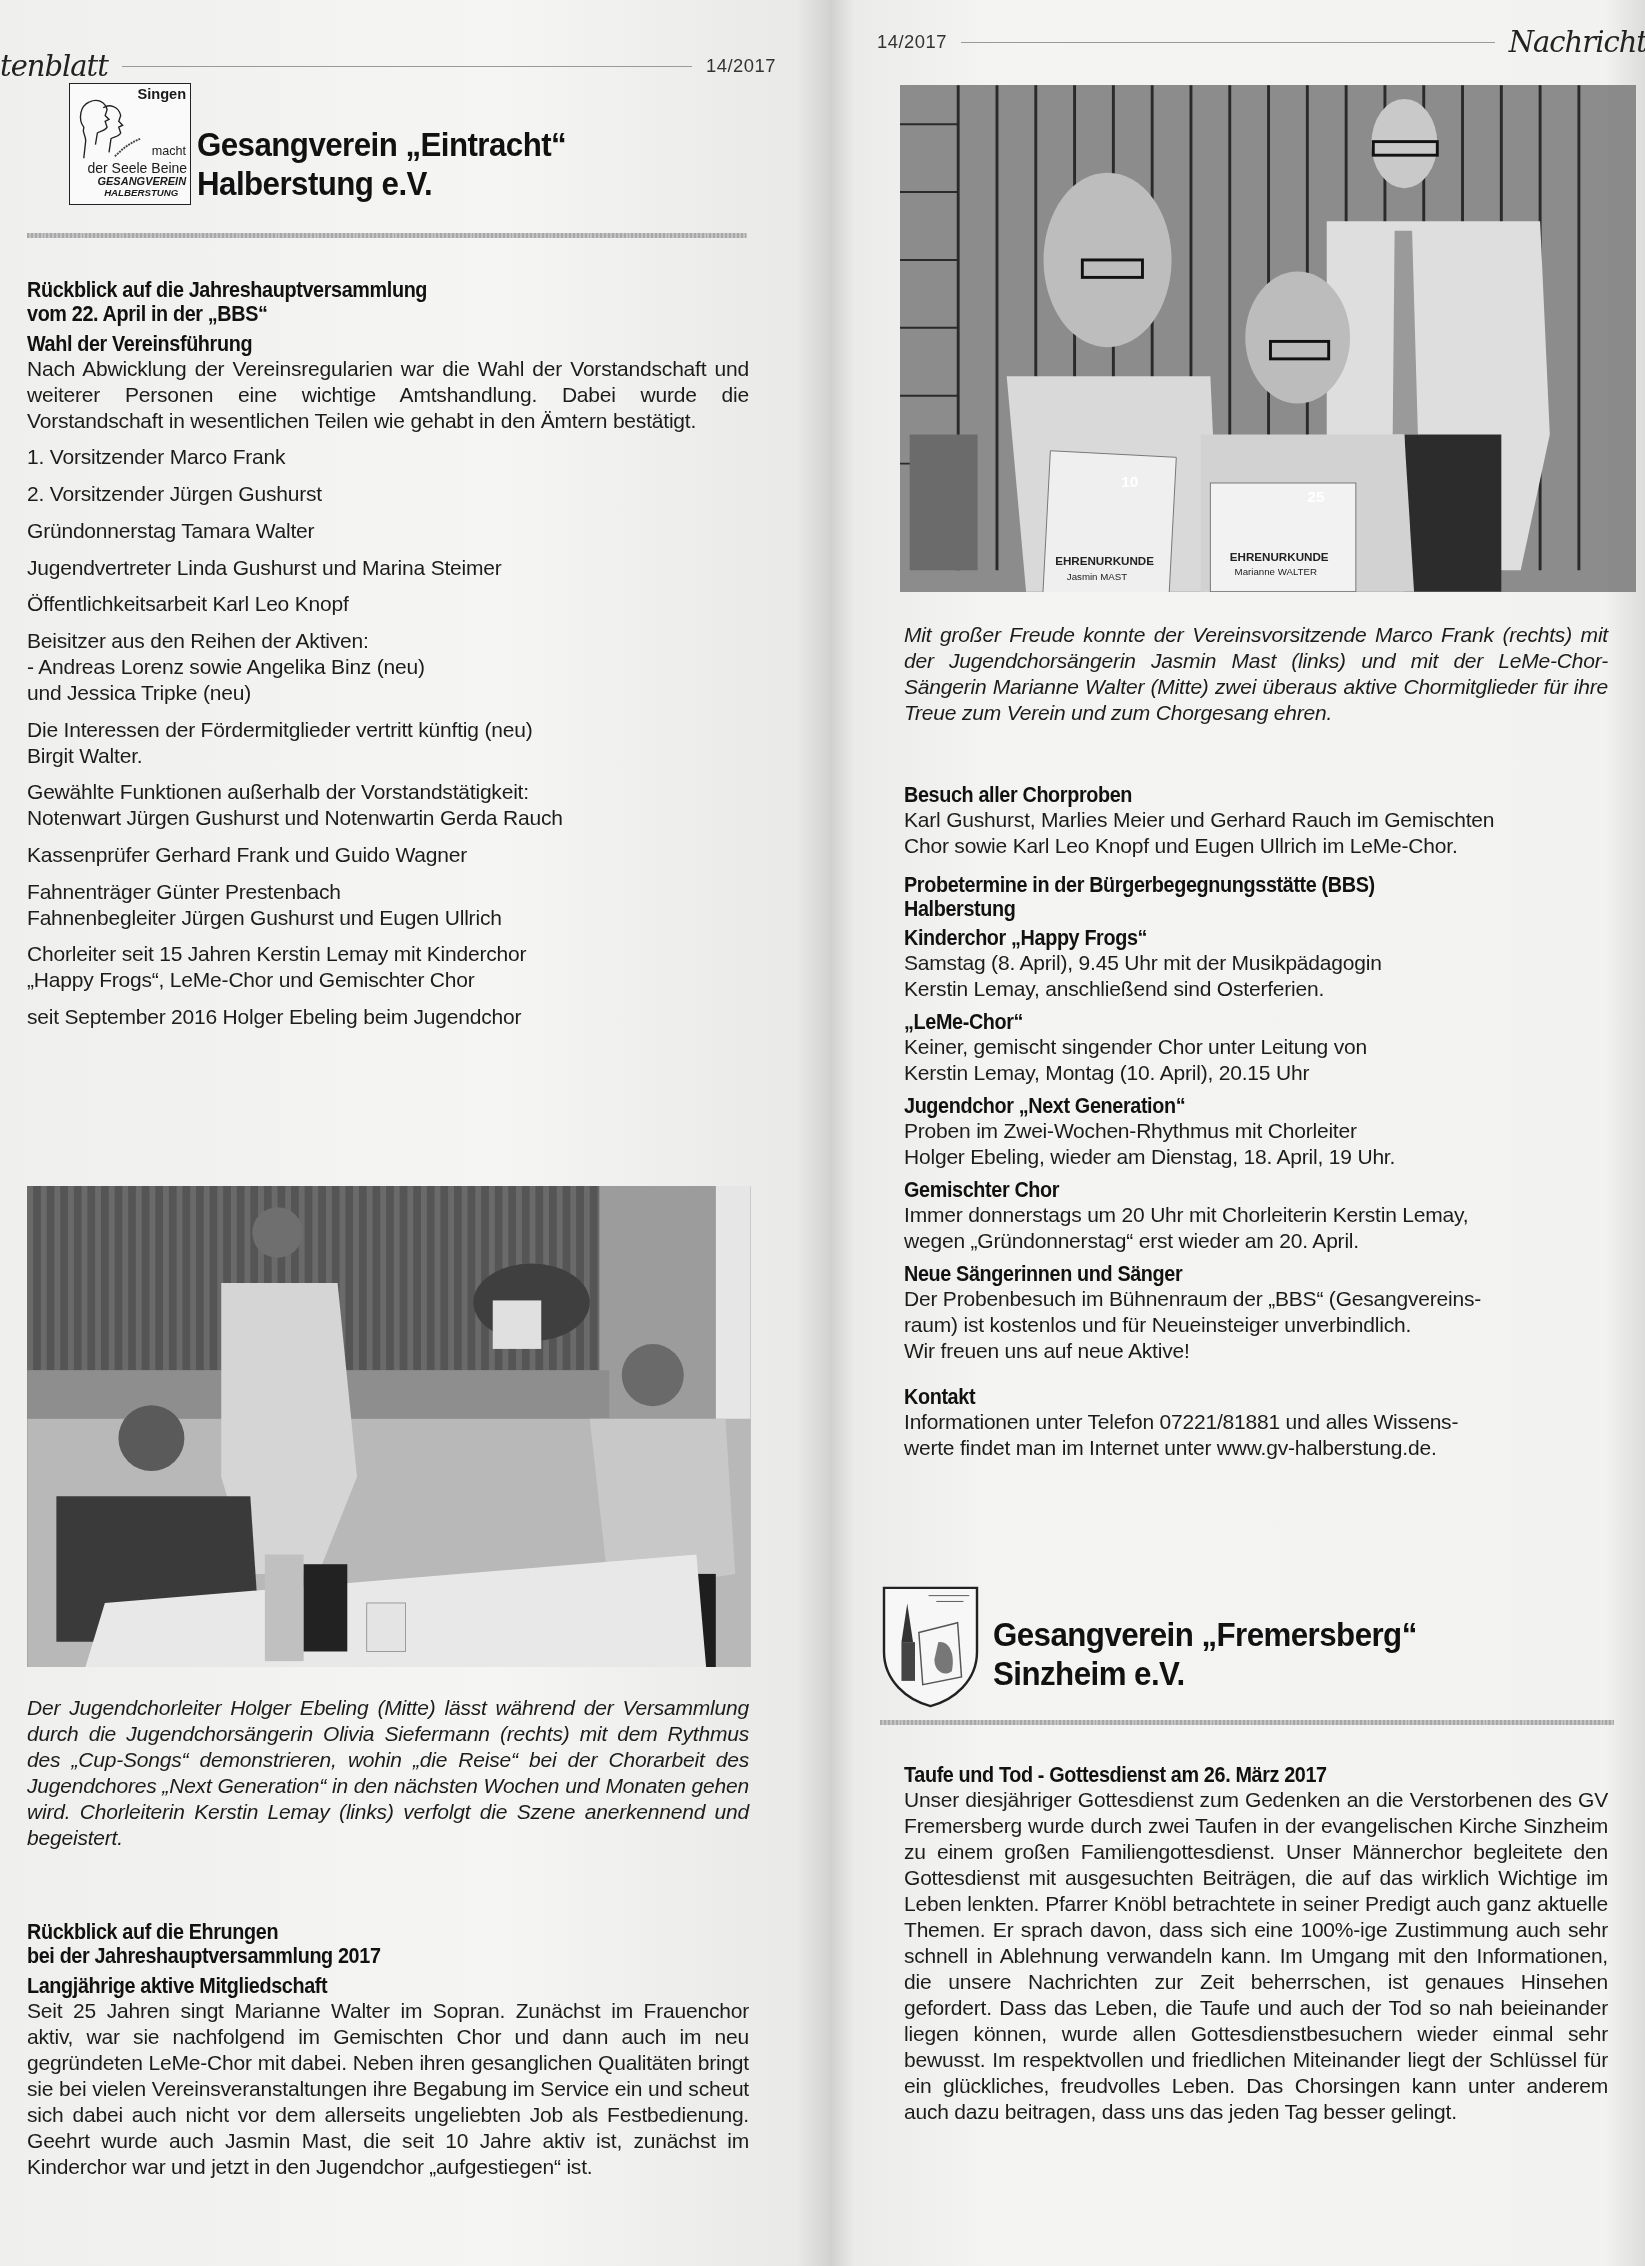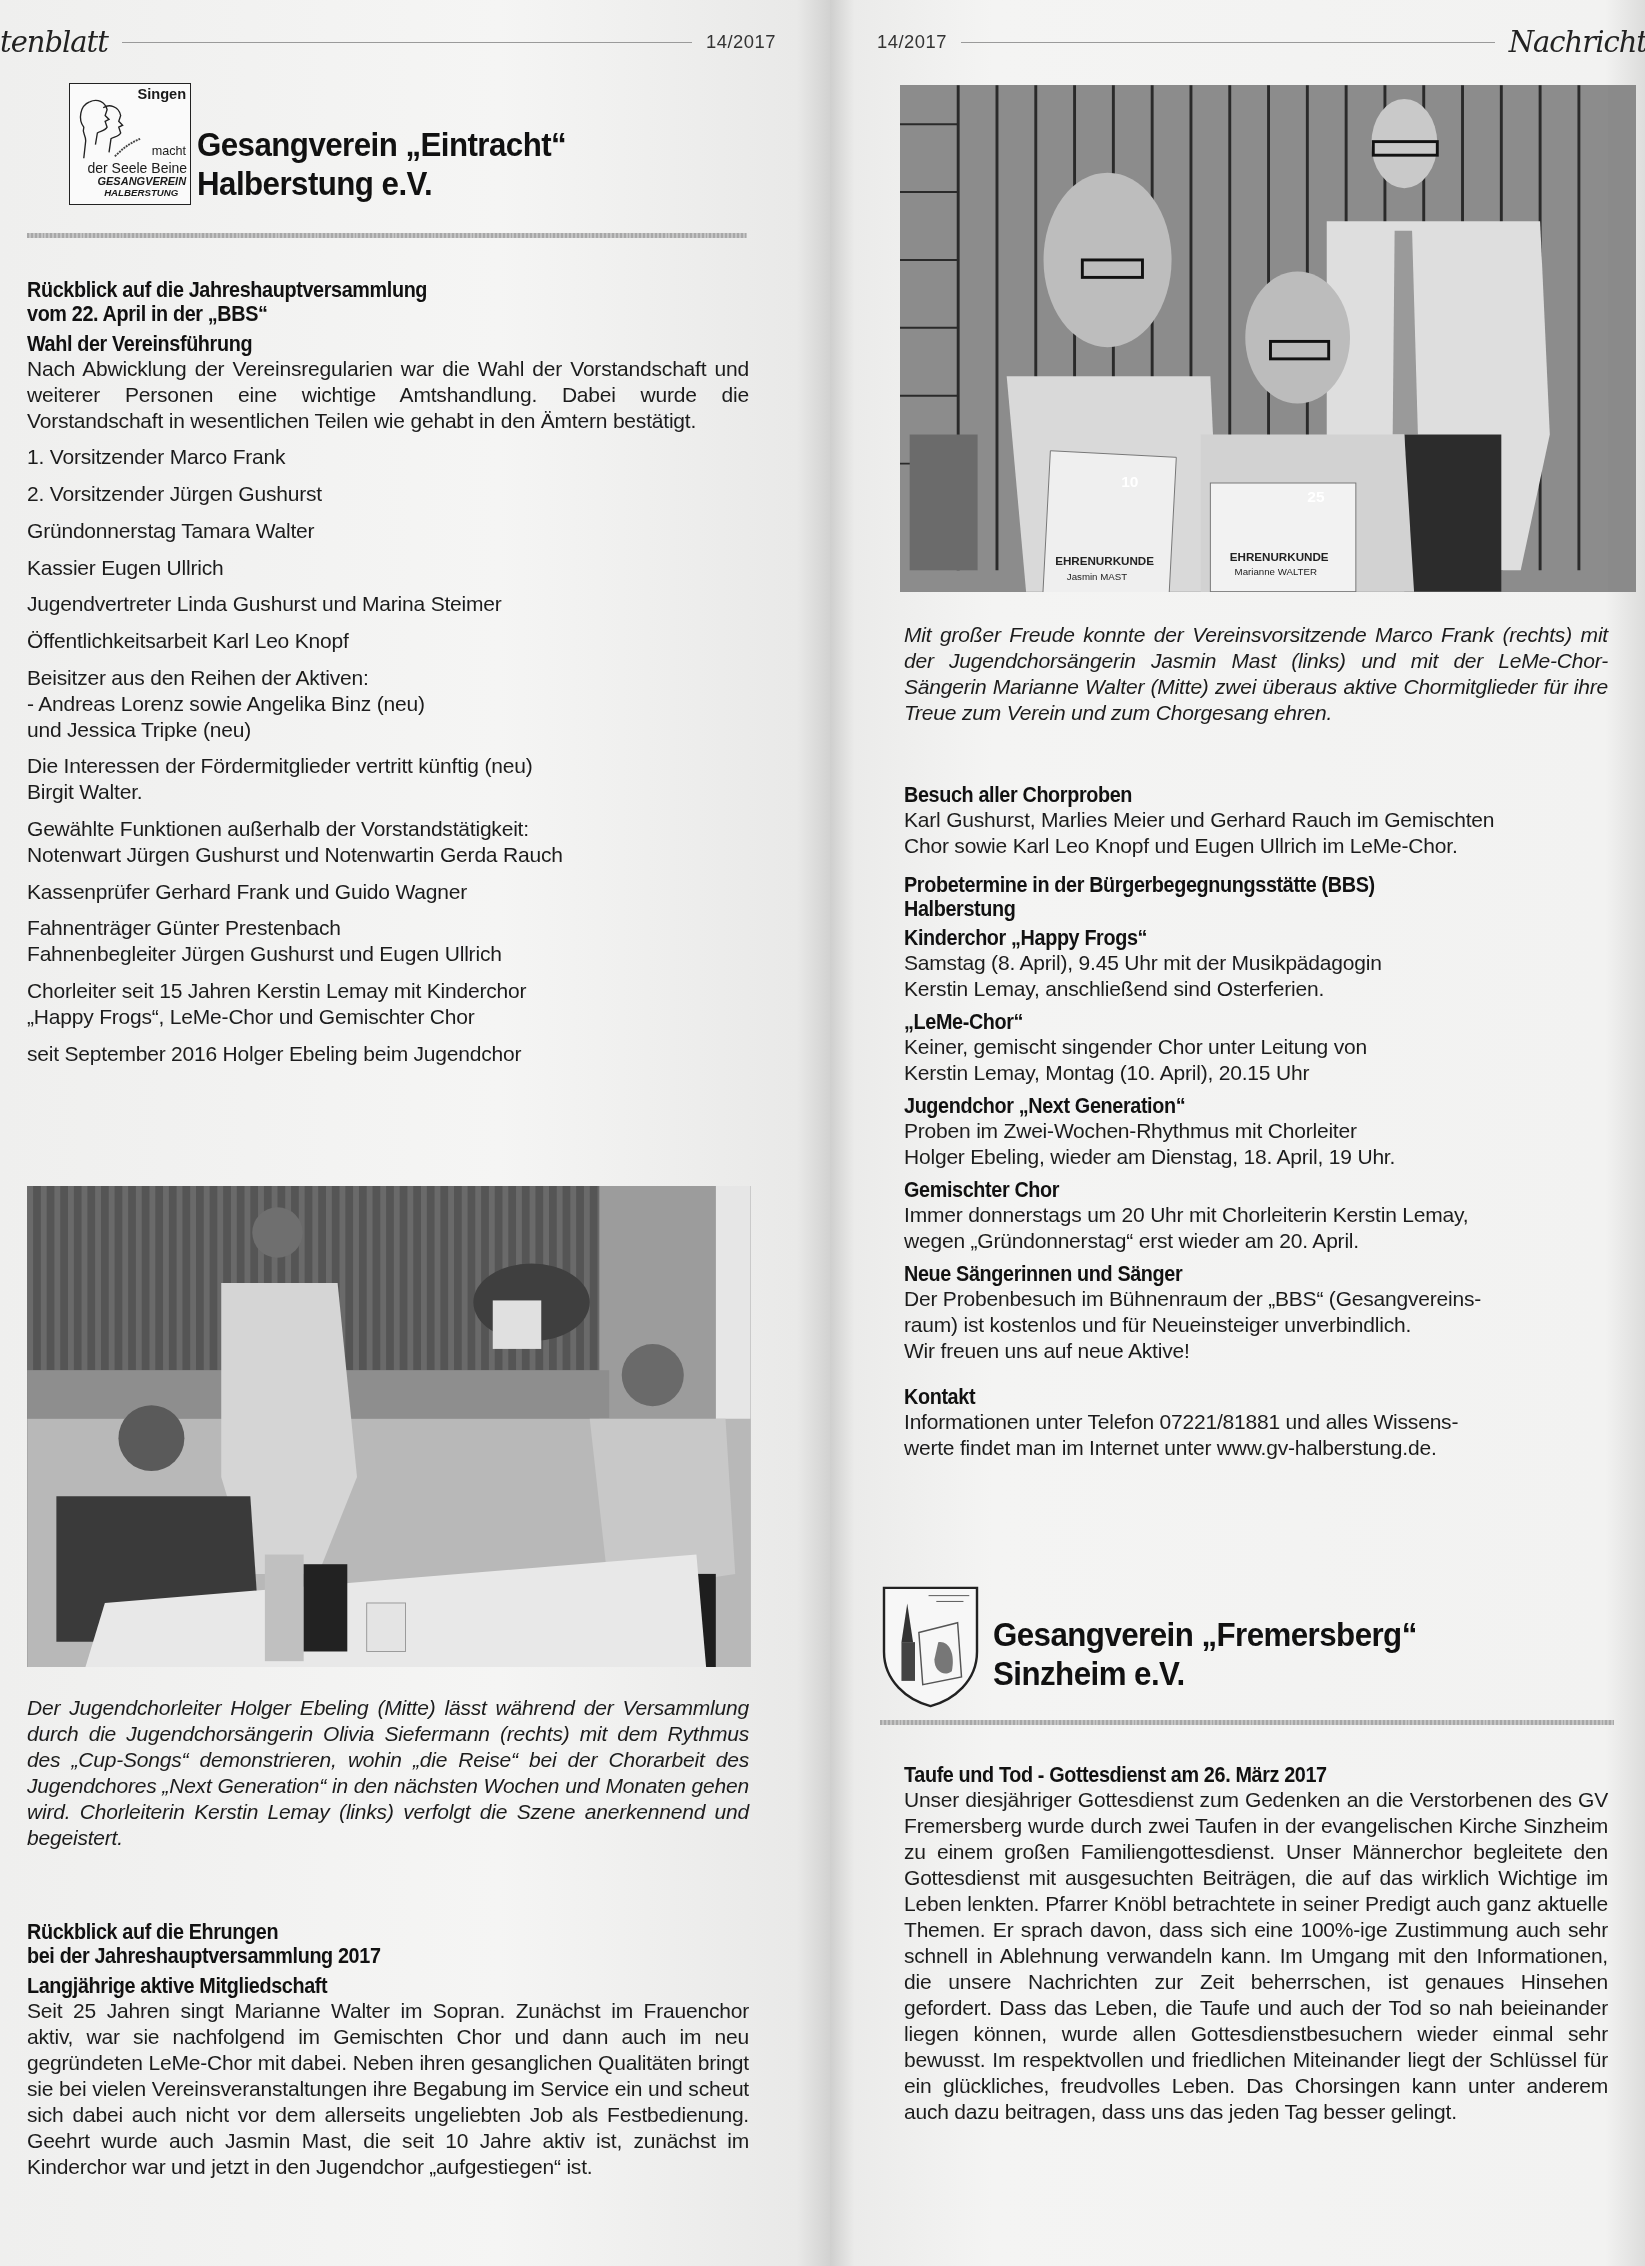--- a/index.html
+++ b/index.html
@@ -8,21 +8,21 @@
     background: #f3f3f2;
     font-family: "Liberation Sans", "DejaVu Sans", sans-serif;
     color: #1a1a1a;
   }
   .page { position: absolute; top: 0; height: 2267px; }
   .page-left { left: 0; width: 830px; background: linear-gradient(90deg, #efefee 0%, #f5f5f4 60%, #e9e9e8 96%, #d2d2d1 100%); }
   .page-right { left: 830px; width: 816px; background: linear-gradient(90deg, #cfcfce 0%, #ebebea 3%, #f4f4f3 20%, #f2f2f1 95%, #dcdcdb 100%); }
 
   
   .running-header { position: absolute; top: 25px; display: flex; align-items: center; }
-  .rh-left { left: 0; width: 776px; }
+  .rh-left { left: 0; width: 776px; margin-top: 24px; }
   .rh-right { left: 47px; width: 770px; }
   .rh-script { font-family: "DejaVu Serif", serif; font-style: italic; font-size: 29px; color: #222; letter-spacing: -1px; }
   .rh-rule { flex: 1; height: 1px; background: #9a9a9a; margin: 0 13.6px; }
   .rh-issue { font-family: "Liberation Sans", sans-serif; font-size: 18.4px; color: #333; letter-spacing: 0.5px; }
 
   
   .club-header { position: absolute; display: flex; align-items: flex-end; }
   .club-logo-eintracht {
     width: 122px; height: 122px; border: 1.9px solid #222; background: #fafafa; position: relative; box-sizing: border-box;
     font-family: "Liberation Sans", sans-serif;
@@ -92,23 +92,20 @@
     <div class="body-text justify para">Nach Abwicklung der Vereinsregularien war die Wahl der Vorstandschaft und weiterer Personen eine wichtige Amtshandlung. Dabei wurde die Vorstandschaft in wesentlichen Teilen wie gehabt in den Ämtern bestätigt.</div>
     <div id="entries">
         <div class="body-text para">
           <div class="line">1. Vorsitzender Marco Frank</div>
         </div>
         <div class="body-text para">
           <div class="line">2. Vorsitzender Jürgen Gushurst</div>
         </div>
         <div class="body-text para">
           <div class="line">Gründonnerstag Tamara Walter</div>
-        </div>
-        <div class="body-text para">
-          <div class="line">Kassier Eugen Ullrich</div>
         </div>
         <div class="body-text para">
           <div class="line">Jugendvertreter Linda Gushurst und Marina Steimer</div>
         </div>
         <div class="body-text para">
           <div class="line">Öffentlichkeitsarbeit Karl Leo Knopf</div>
         </div>
         <div class="body-text para">
           <div class="line">Beisitzer aus den Reihen der Aktiven:</div>
           <div class="line">- Andreas Lorenz sowie Angelika Binz (neu)</div>

